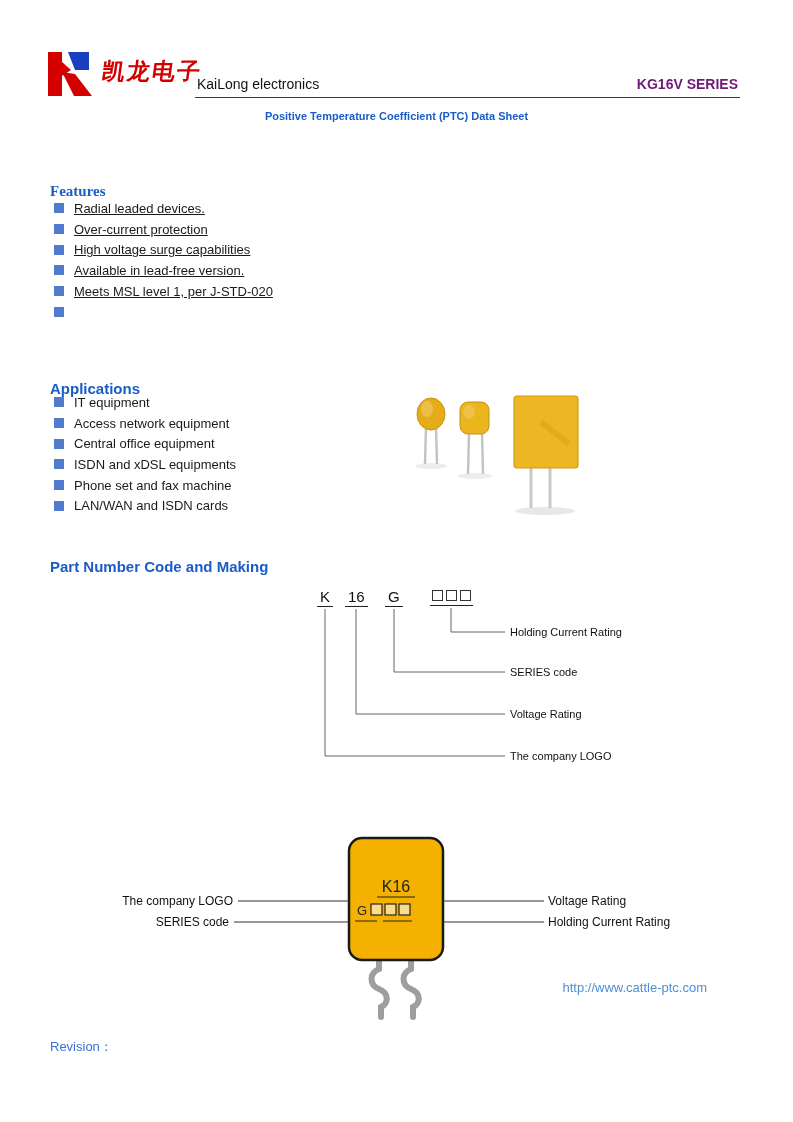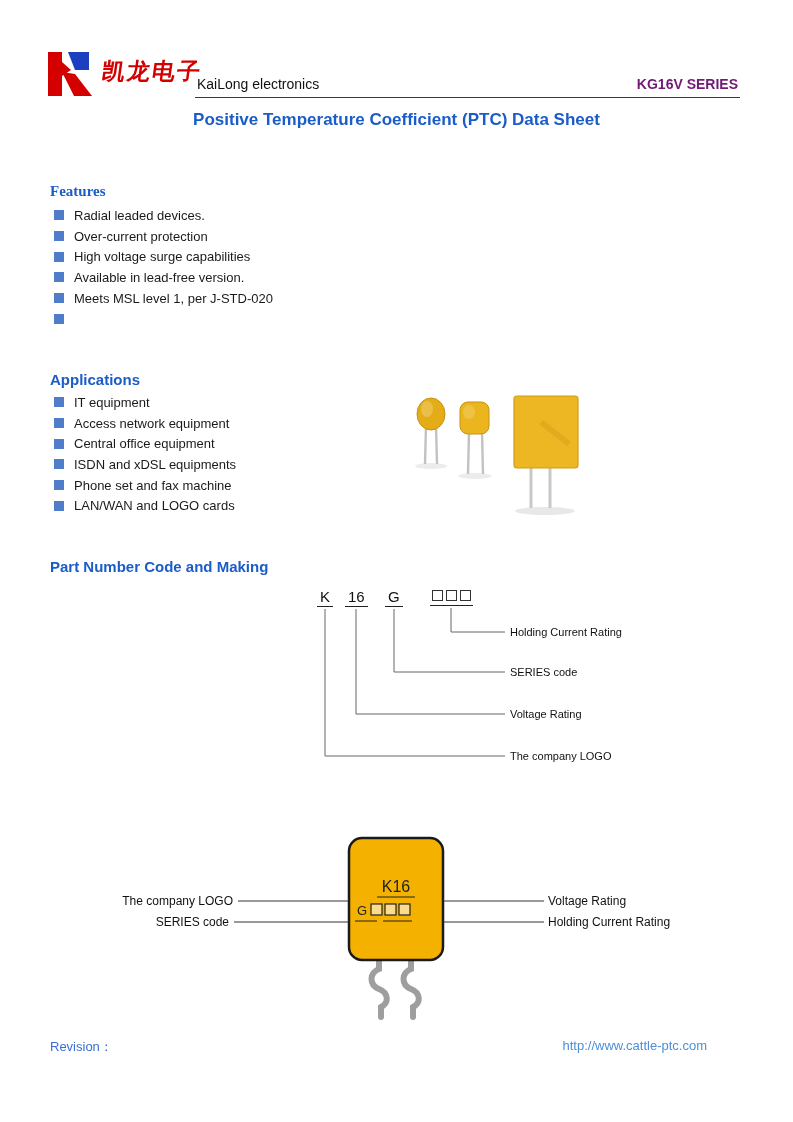--- a/index.html
+++ b/index.html
@@ -13,29 +13,29 @@
   .logo-mark { position:absolute; left:44px; top:50px; width:52px; height:48px; }
   .logo-cn {
     position:absolute; left:102px; top:56px; font-size:23px; font-weight:bold;
     color:#d40000; transform:skewX(-8deg); letter-spacing:2px; white-space:nowrap;
   }
   .company-name { position:absolute; left:197px; top:76px; font-size:14px; color:#111; }
   .series-label { position:absolute; right:55px; top:76px; font-size:14px; font-weight:bold; color:#701a75; }
   .header-rule { position:absolute; left:195px; top:97px; width:545px; height:0; border-top:1.6px solid #3a3a3a; }
   
   .doc-title { position:absolute; left:0; top:110px; width:100%; text-align:center;
-    font-size:17px; font-weight:bold; color:#1a5cc8; }
+    font-size:11px; font-weight:bold; color:#1a5cc8; }
   
   .sec-heading { position:absolute; left:50px; font-size:15px; font-weight:bold; color:#1a5cc8; }
   .features-h { top:183px;font-family:Liberation Serif, serif; }
-  .apps-h { top:371px; }
+  .apps-h { top:380px; }
   .part-h { top:558px; }
   
   .bullet-list { position:absolute; left:50px; list-style:none; }
-  .features-list { top:205px; }
+  .features-list { top:198px;text-decoration:underline; }
   .apps-list { top:392px; }
   .bullet-list li { height:20.7px; display:flex; align-items:center; font-size:13px; color:#1a1a1a; }
   .sq { width:10px; height:10px; background:#4f7ccb; margin:0 10px 0 4px; flex:0 0 auto; }
   
   .product-photo { position:absolute; left:403px; top:386px; }
   
   .pn-diagram { position:absolute; left:0; top:588px; width:793px; height:200px; }
   .code-part { position:absolute; top:0; font-size:15px; color:#111; border-bottom:1.5px solid #222; padding:0 3px 1px; }
   .code-k { left:317px; }
   .code-16 { left:345px; }
@@ -50,21 +50,21 @@
   .lbl-logo    { top:162px; }
   
   .marking-svg { position:absolute; left:0; top:830px; }
   .mark-label { position:absolute; font-size:12px; color:#111; white-space:nowrap; }
   .ml-logo   { left:0; width:233px; text-align:right; top:894px; }
   .ml-series { left:0; width:229px; text-align:right; top:915px; }
   .mr-voltage { left:548px; top:894px; }
   .mr-holding { left:548px; top:915px; }
   
   .footer-revision { position:absolute; left:50px; top:1038px; font-size:13px; color:#3a6fd0; }
-  .footer-url { position:absolute; right:86px; top:1038px; font-size:13px; color:#4d8fd6; text-decoration:none; }
+  .footer-url { position:absolute; right:86px; top:980px; font-size:13px; color:#4d8fd6; text-decoration:none; }
 </style>
 </head>
 <body>
 
 <div class="page">
 
   <div class="logo-mark">
     <svg width="52" height="48" viewBox="0 0 52 48">
       <polygon points="4,2 18,2 18,46 4,46" fill="#d40000"></polygon>
       <polygon points="24,2 45,2 45,20 31,20" fill="#1b3fbf"></polygon>
@@ -123,21 +123,21 @@
     <li>
         <span class="sq"></span>
         <span>ISDN and xDSL equipments</span>
       </li>
     <li>
         <span class="sq"></span>
         <span>Phone set and fax machine</span>
       </li>
     <li>
         <span class="sq"></span>
-        <span>LAN/WAN and LOGO cards</span>
+        <span>LAN/WAN and ISDN cards</span>
       </li>
   </ul>
 
   <div class="product-photo">
     <svg width="200" height="135" viewBox="0 0 200 135">
 
       <ellipse cx="28" cy="80" rx="16" ry="3" fill="#ececec"></ellipse>
       <ellipse cx="72" cy="90" rx="17" ry="3" fill="#ececec"></ellipse>
       <ellipse cx="142" cy="125" rx="30" ry="4" fill="#e8e8e8"></ellipse>
 

